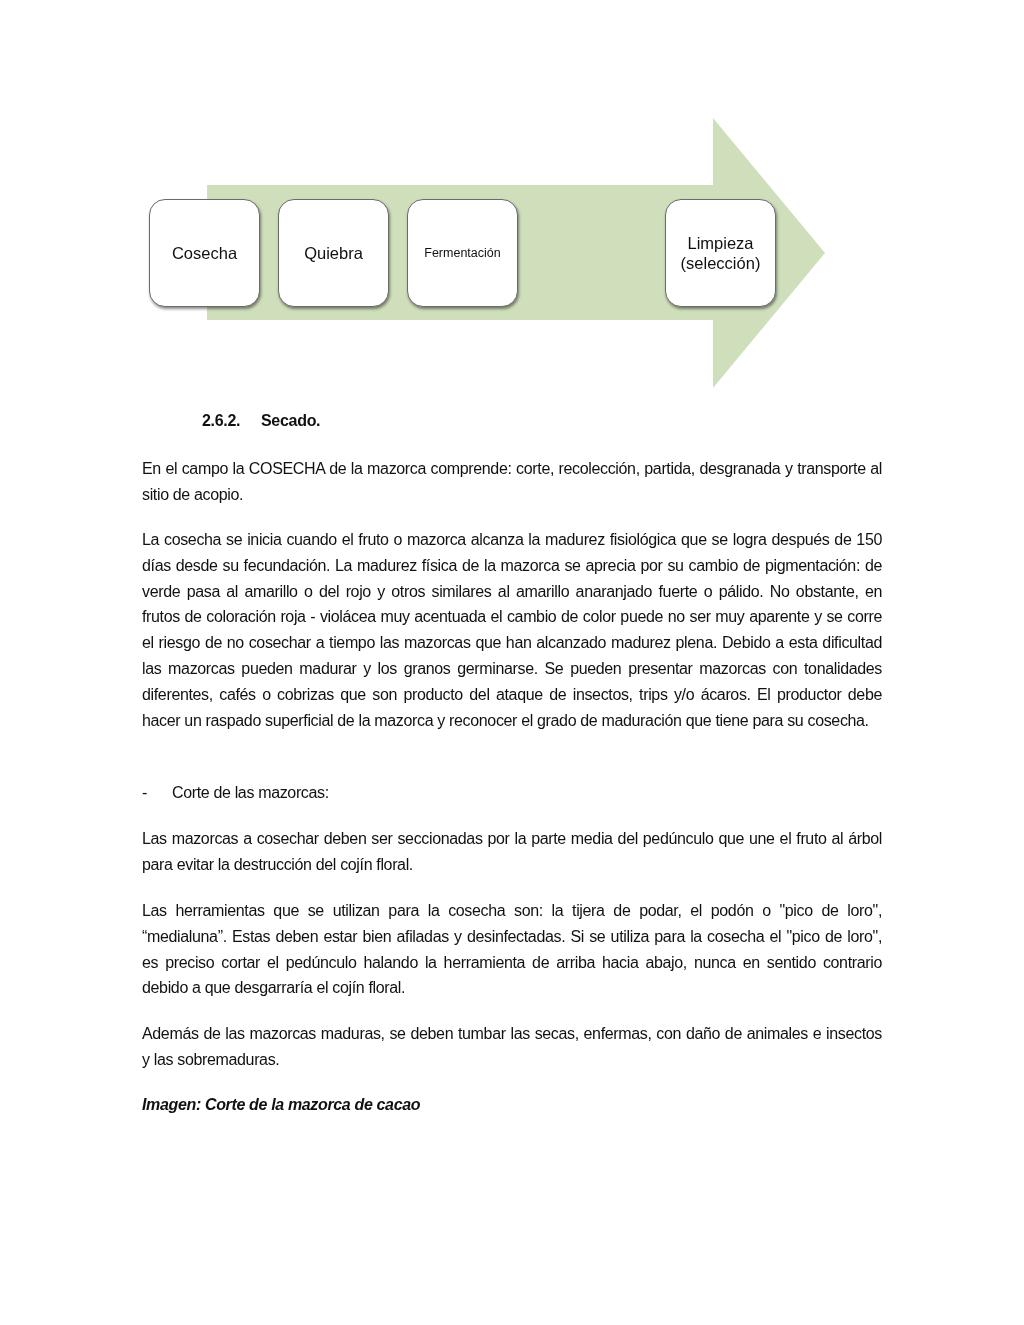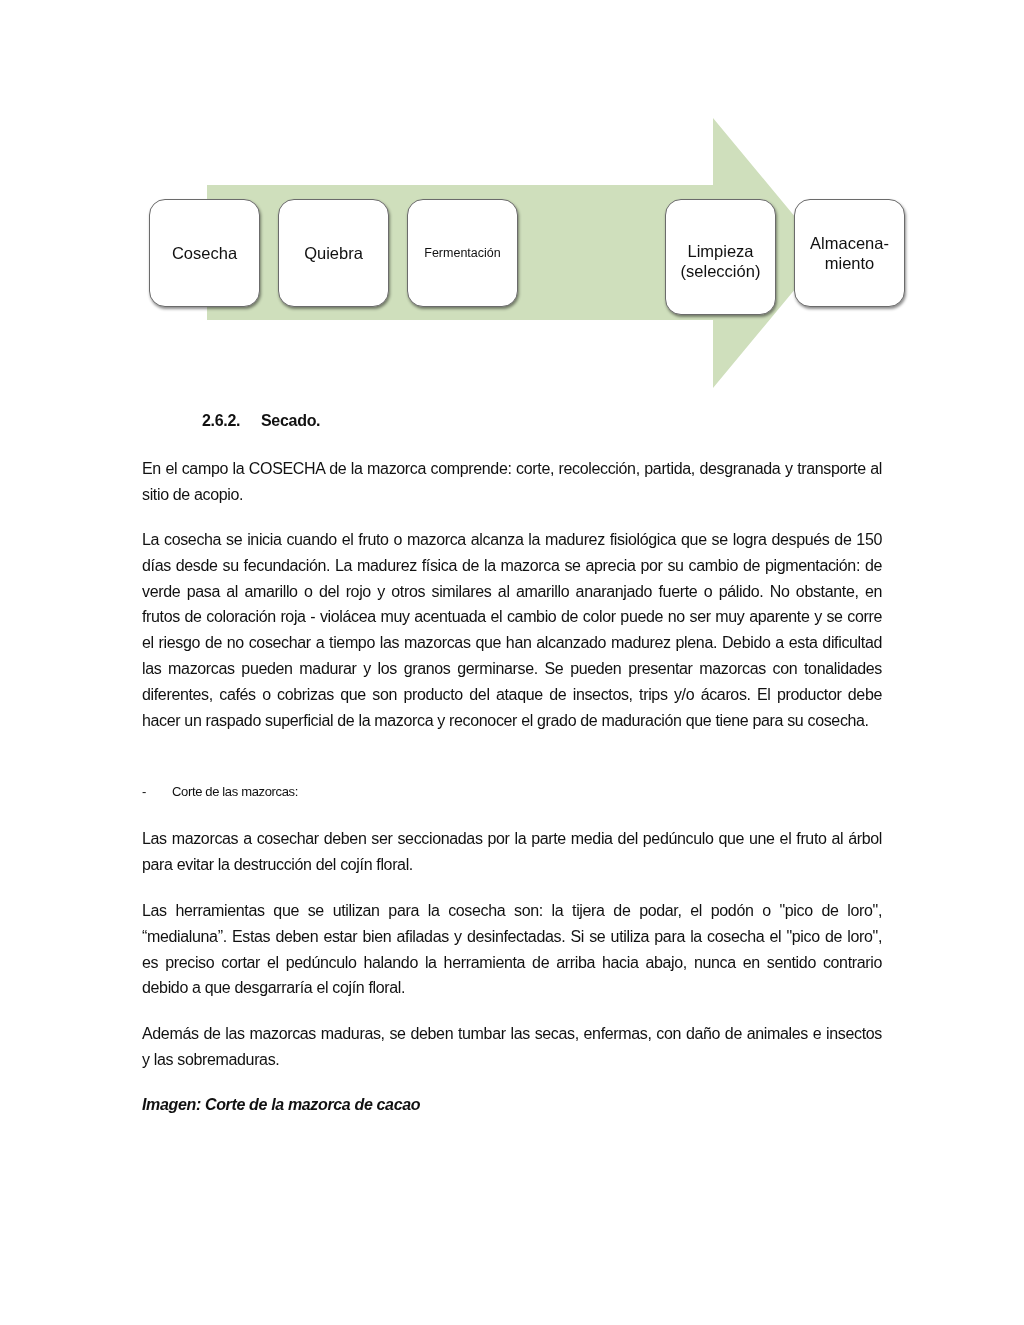--- a/index.html
+++ b/index.html
@@ -12,21 +12,21 @@
               box-shadow: 1px 2px 3px rgba(0,0,0,0.45);
               display: flex; align-items: center; justify-content: center; text-align: center;
               font-size: 16.5px; line-height: 20px; color: #111; }
   .step-box span { display: block; }
   .step-box.small { font-size: 12.5px; }
   .text { position: absolute; left: 142px; width: 740px; font-size: 16px; line-height: 25.8px;
           text-align: justify; letter-spacing: -0.35px; word-spacing: 0px; }
   .text p { margin: 0; }
   .heading { position: absolute; top: 412px; left: 202px; font-weight: bold; font-size: 16px; letter-spacing: -0.3px; }
   .heading .num { display: inline-block; width: 59px; }
-  .bullet { position: absolute; left: 142px; top: 784px; font-size: 13px; letter-spacing: -0.35px; }
+  .bullet { position: absolute; left: 142px; top: 784px; font-size: 16px; letter-spacing: -0.35px; }
   .bullet .dash { display: inline-block; width: 30px; }
   .caption { position: absolute; left: 142px; top: 1096px; font-size: 16px; font-weight: bold; font-style: italic; letter-spacing: -0.35px; }
 </style>
 </head>
 <body>
 
 <div class="diagram">
   <svg width="1024" height="400">
     <polygon id="arrow-shape" points="207,185 713,185 713,118 825,253 713,388 713,320 207,320" fill="#cfdfbc"></polygon>
   </svg>
@@ -39,30 +39,24 @@
   <div class="step-box" style="left:149px;">
     <div>
         <span>Cosecha</span>
       </div>
   </div>
   <div class="step-box small" style="left:407px;">
     <div>
         <span>Fermentación</span>
       </div>
   </div>
-  <div class="step-box" style="left:665px; align-items:flex-start; padding-top:8px;">
+  <div class="step-box" style="left:665px; align-items:flex-start; padding-top:0;">
     <div style="margin-top:33px;">
       <span>Limpieza</span>
       <span>(selección)</span>
-    </div>
-  </div>
-  <div class="step-box" style="left:794px; align-items:flex-start;">
-    <div style="margin-top:33px;">
-      <span>Almacena-</span>
-      <span>miento</span>
     </div>
   </div>
 </div>
 
 <div class="heading">
   <span class="num">2.6.2.</span><span>Secado.</span>
 </div>
 
 <div class="text" style="top:456px;">
   <p>En el campo la COSECHA de la mazorca comprende: corte, recolección, partida, desgranada y transporte al sitio de acopio.</p>

